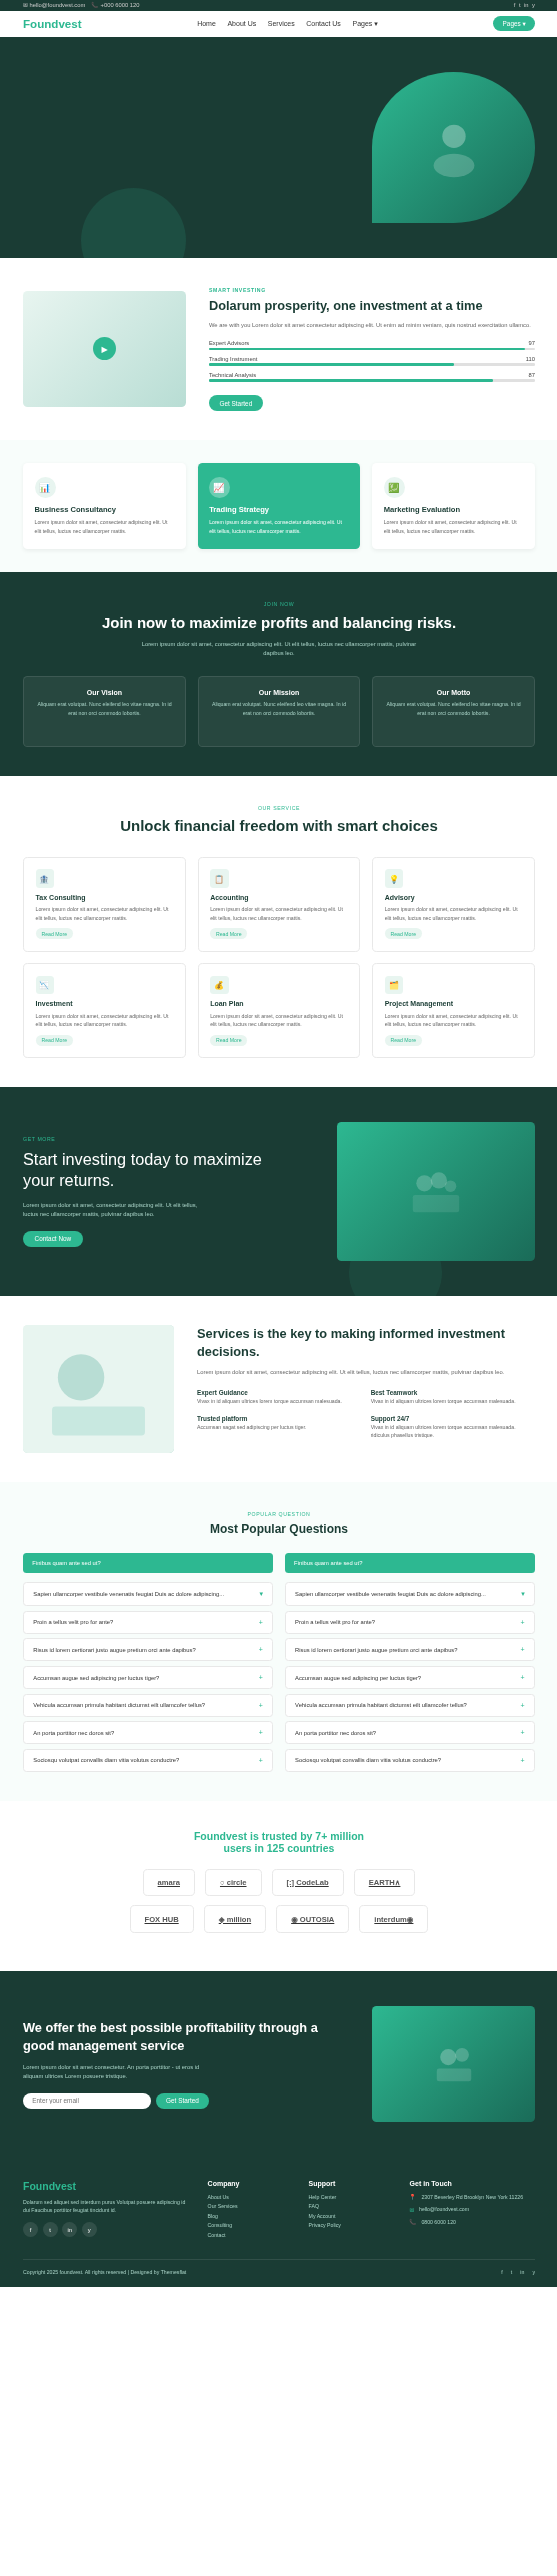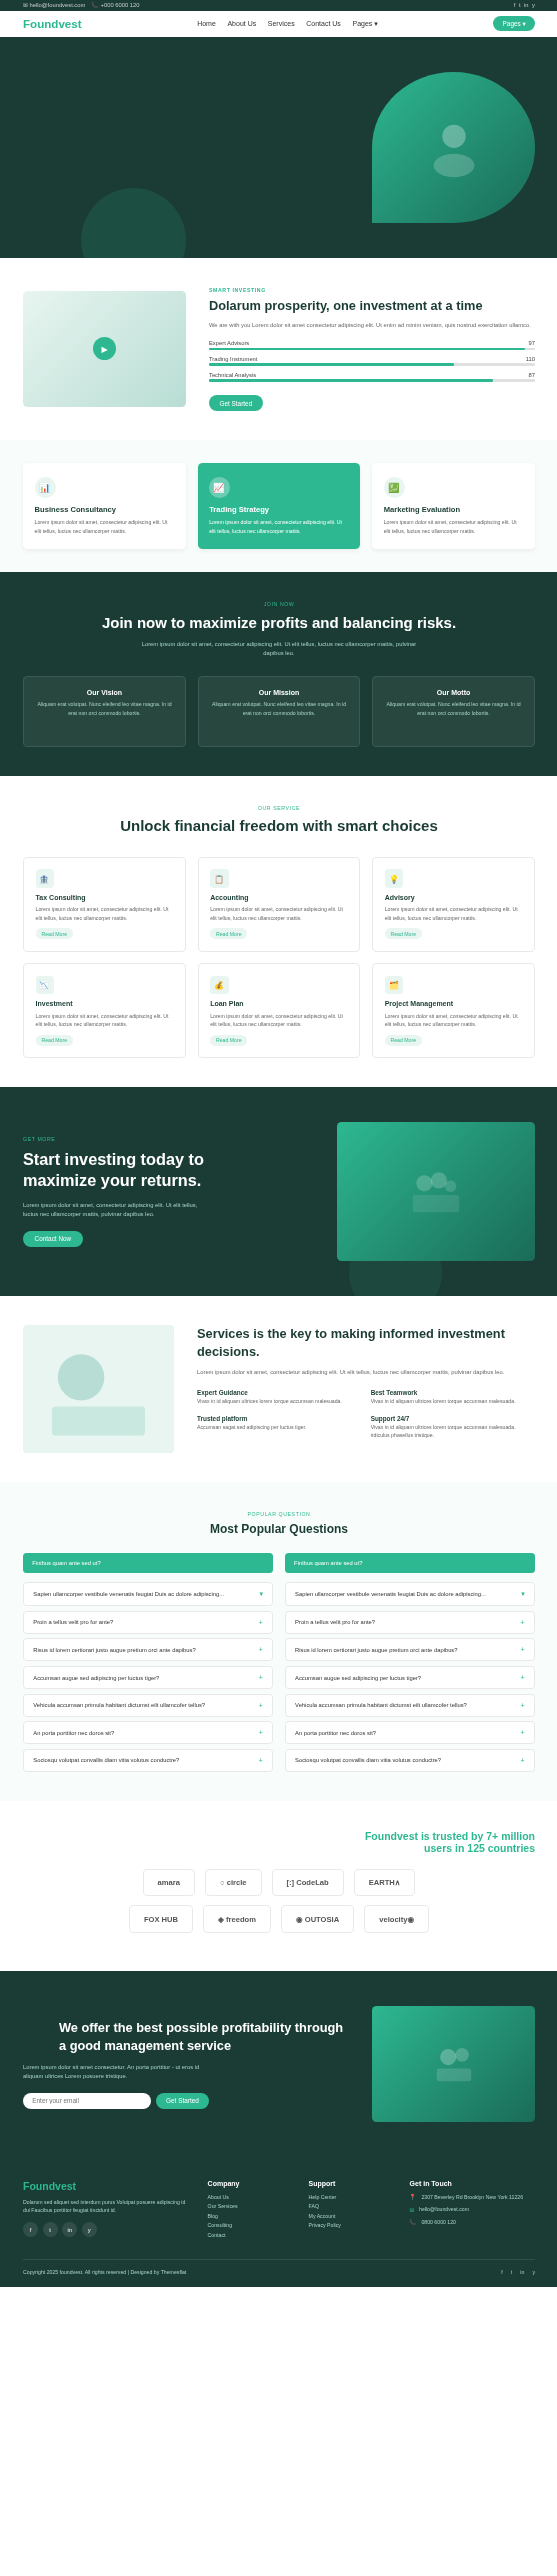--- a/index.html
+++ b/index.html
@@ -72,21 +72,21 @@
     .freedom-card { border: 0.6px solid #e8e8e8; padding: 11.6px; border-radius: 4.6px; }
     .freedom-card .icon { width: 18.6px; height: 18.6px; background: #e8f5f0; border-radius: 3.5px; display: flex; align-items: center; justify-content: center; margin-bottom: 5.8px; font-size: 8.1px; color: #2db891; }
     .freedom-card h4 { font-size: 7px; font-weight: bold; color: #1a3c34; margin-bottom: 4.6px; }
     .freedom-card p { font-size: 5.2px; color: #666; line-height: 1.6; margin-bottom: 5.8px; }
     .read-more { font-size: 5.2px; color: #2db891; background: #e8f5f0; padding: 2.3px 5.8px; border-radius: 5.8px; display: inline-block; cursor: pointer; }
 
     
     .consulting-section { background: #1a3c34; padding: 35px 23px; display: flex; align-items: center; gap: 23px; min-height: 174px; position: relative; overflow: hidden; }
     .consulting-content { flex: 1; z-index: 2; }
     .consulting-label { font-size: 5.2px; color: #2db891; text-transform: uppercase; letter-spacing: 0.6px; margin-bottom: 7px; }
-    .consulting-content h2 { font-size: 16.3px; color: #fff; font-weight: bold; line-height: 1.3; margin-bottom: 9.3px; }
+    .consulting-content h2 { font-size: 16.3px; color: #fff; font-weight: normal; line-height: 1.3; margin-bottom: 9.3px; }
     .consulting-content p { font-size: 5.8px; color: #aad4c8; line-height: 1.6; margin-bottom: 11.6px; max-width: 186px; }
     .consulting-btn { background: #2db891; color: #fff; border: none; padding: 4.6px 11.6px; border-radius: 11.6px; font-size: 6.4px; cursor: pointer; }
     .consulting-img { flex: 1; display: flex; justify-content: flex-end; z-index: 2; }
     .consulting-img-box { width: 198px; height: 139px; background: linear-gradient(135deg, #2db891, #1a6b58); border-radius: 4.6px; display: flex; align-items: center; justify-content: center; color: rgba(255,255,255,0.2); font-size: 35px; }
     .consulting-circle { position: absolute; bottom: -23px; right: 116px; width: 93px; height: 93px; border-radius: 50%; background: rgba(45,184,145,0.1); }
 
     
     .knowledge-section { padding: 29px 23px; background: #fff; display: flex; gap: 23px; align-items: flex-start; }
     .knowledge-img { width: 151px; height: 128px; background: linear-gradient(135deg, #e8f5f0, #b8ddd4); border-radius: 4.6px; flex-shrink: 0; }
     .knowledge-content { flex: 1; }
@@ -102,30 +102,30 @@
     .faq-section h2 { text-align: center; font-size: 12px; color: #1a3c34; font-weight: bold; margin-bottom: 17.4px; }
     .faq-grid { display: grid; grid-template-columns: 1fr 1fr; gap: 11.6px; }
     .faq-col { display: flex; flex-direction: column; gap: 4.6px; }
     .faq-item { background: #fff; border: 0.6px solid #e8e8e8; border-radius: 3.5px; padding: 7px 9.3px; cursor: pointer; }
     .faq-question { font-size: 5.8px; color: #333; font-weight: 500; display: flex; justify-content: space-between; align-items: center; }
     .faq-question .faq-icon { color: #2db891; font-size: 7px; }
     .faq-header { background: #2db891; border-radius: 3.5px; padding: 7px 9.3px; margin-bottom: 4.6px; }
     .faq-header p { font-size: 5.8px; color: #fff; }
 
     
-    .trusted-section { padding: 29px 23px; background: #fff; text-align: right; }
+    .trusted-section { padding: 29px 23px; background: #fff; text-align: center; }
     .trusted-section h2 { font-size: 10.5px; color: #1a3c34; margin-bottom: 3.5px; }
     .trusted-section h2 span { color: #2db891; }
-    .logos-row { display: flex; justify-content: center; gap: 10px; flex-wrap: wrap; margin-bottom: 9.3px; }
+    .logos-row { display: flex; justify-content: center; gap: 10px; flex-wrap: wrap; margin-bottom: 9.3px; text-decoration: underline; }
     .logo-badge { padding: 8.1px 14px; border: 0.6px solid #e8e8e8; border-radius: 4.6px; font-size: 7.6px; font-weight: bold; color: #555; }
 
     
     .offer-section { background: #1a3c34; padding: 35px 23px; display: flex; align-items: center; gap: 23px; min-height: 151px; }
     .offer-content { flex: 1; }
-    .offer-content h2 { font-size: 12.8px; color: #fff; font-weight: bold; line-height: 1.4; margin-bottom: 8.1px; margin-left: 36px; }
+    .offer-content h2 { font-size: 12.8px; color: #fff; font-weight: bold; line-height: 1.4; margin-bottom: 8.1px; }
     .offer-content p { font-size: 5.8px; color: #aad4c8; line-height: 1.6; margin-bottom: 11.6px; max-width: 198px; }
     .offer-input-row { display: flex; gap: 4.6px; }
     .offer-input { padding: 4.6px 9.3px; border-radius: 11.6px; border: none; font-size: 6.4px; width: 128px; outline: none; }
     .offer-btn { background: #2db891; color: #fff; border: none; padding: 4.6px 10.5px; border-radius: 11.6px; font-size: 6.4px; cursor: pointer; }
     .offer-img { width: 163px; height: 116px; background: linear-gradient(135deg, #2db891 0%, #1a6b58 100%); border-radius: 4.6px; flex-shrink: 0; display: flex; align-items: center; justify-content: center; color: rgba(255,255,255,0.15); font-size: 29px; }
 
     
     .footer { background: #1a3c34; padding: 23px 23px 11.6px; }
     .footer-top { display: grid; grid-template-columns: 2fr 1fr 1fr 1.5fr; gap: 17.4px; margin-bottom: 17.4px; }
     .footer-logo { font-size: 10.5px; font-weight: bold; color: #fff; margin-bottom: 5.8px; }
@@ -472,23 +472,23 @@
   </h2>
   <div style="height:11.6px"></div>
   <div class="logos-row">
     <div class="logo-badge">amara</div>
     <div class="logo-badge">○ circle</div>
     <div class="logo-badge">[:] CodeLab</div>
     <div class="logo-badge">EARTH∧</div>
   </div>
   <div class="logos-row">
     <div class="logo-badge">FOX HUB</div>
-    <div class="logo-badge">◈ freedom</div>
+    <div class="logo-badge">◈ million</div>
     <div class="logo-badge">◉ OUTOSIA</div>
-    <div class="logo-badge">velocity◉</div>
+    <div class="logo-badge">interdum◉</div>
   </div>
 </section>
 
 <section class="offer-section">
   <div class="offer-content">
     <h2>We offer the best possible profitability through a good management service</h2>
     <p>Lorem ipsum dolor sit amet consectetur. An porta porttitor - ut eros id aliquam ultrices Lorem posuere tristique.</p>
     <div class="offer-input-row">
       <input class="offer-input" type="email" placeholder="Enter your email" style="">
       <button class="offer-btn">Get Started</button>

